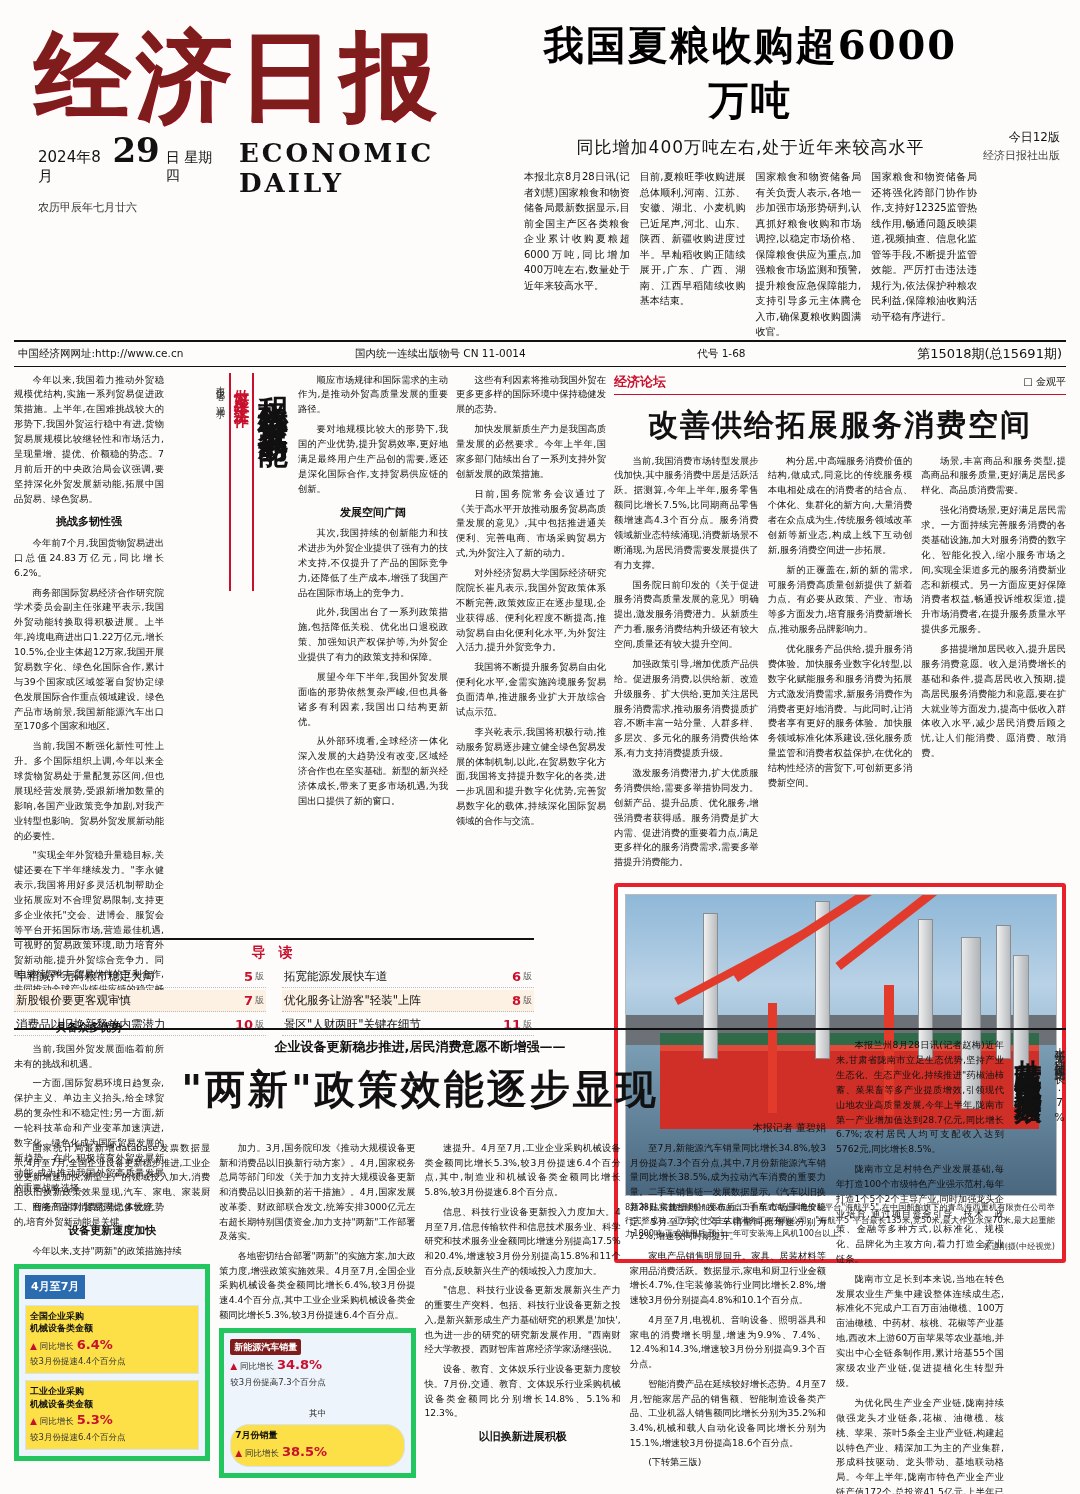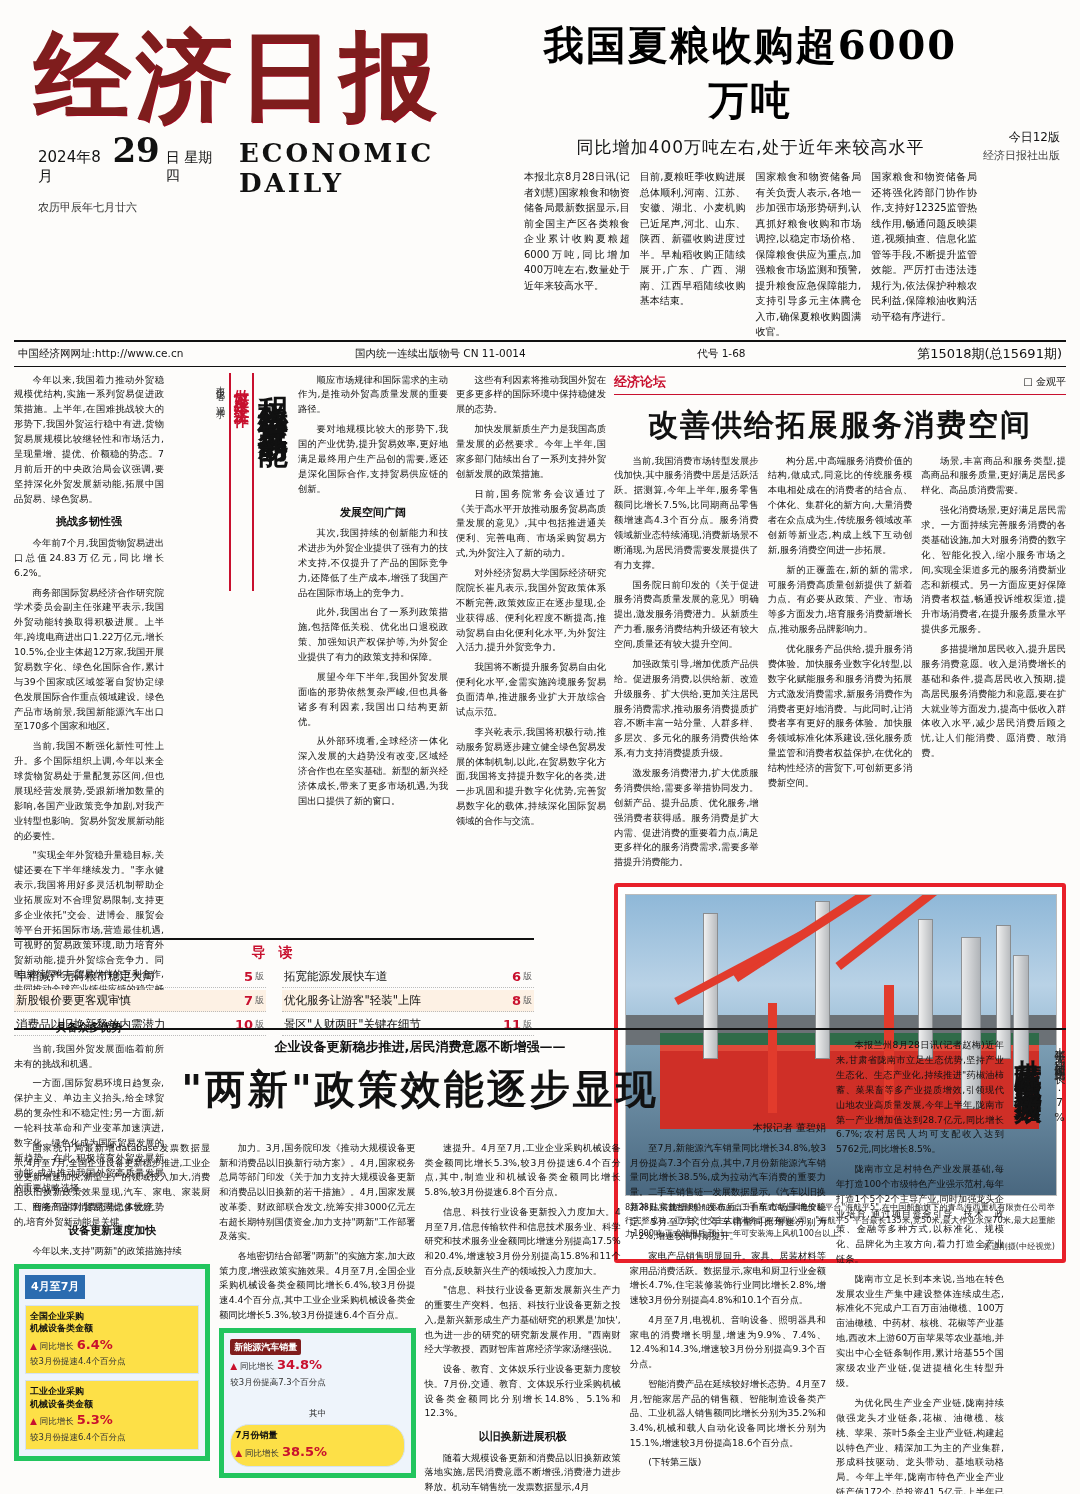--- a/index.html
+++ b/index.html
@@ -381,21 +381,20 @@
               </div>
             </div>
           </div>
         </div>
         <div>
           <p>速提升。4月至7月,工业企业采购机械设备类金额同比增长5.3%,较3月份提速6.4个百分点,其中,制造业和机械设备类金额同比增长5.8%,较3月份提速6.8个百分点。</p>
           <p>信息、科技行业设备更新投入力度加大。4月至7月,信息传输软件和信息技术服务业、科学研究和技术服务业金额同比增速分别提高17.5%和20.4%,增速较3月份分别提高15.8%和11个百分点,反映新兴生产的领域投入力度加大。</p>
           <p>"信息、科技行业设备更新发展新兴生产力的重要生产突料。包括、科技行业设备更新之投入,是新兴新形成生产力基础研究的积累是'加快',也为进一步的研究的研究新发展作用。"西南财经大学教授、西财智库首席经济学家汤继强说。</p>
           <p>设备、教育、文体娱乐行业设备更新力度较快。7月份,交通、教育、文体娱乐行业采购机械设备类金额同比分别增长14.8%、5.1%和12.3%。</p>
           <div class="sec-title">以旧换新进展积极</div>
-          <p>随着大规模设备更新和消费品以旧换新政策落地实施,居民消费意愿不断增强,消费潜力进步释放。机动车销售统一发票数据显示,4月</p>
         </div>
         <div>
           <p>至7月,新能源汽车销量同比增长34.8%,较3月份提高7.3个百分点,其中,7月份新能源汽车销量同比增长38.5%,成为拉动汽车消费的重要力量。二手车销售链一发展数据显示,《汽车以旧换新补贴实施细则》发布后,二手车市场量增价稳定。5月至7月,二手车销量同比增速分别为7.2%,增速较同时期提升。</p>
           <p>家电产品销售明显回升。家具、居装材料等家用品消费活跃。数据显示,家电和厨卫行业金额增长4.7%,住宅装修装饰行业同比增长2.8%,增速较3月份分别提高4.8%和10.1个百分点。</p>
           <p>4月至7月,电视机、音响设备、照明器具和家电的消费增长明显,增速为9.9%、7.4%、12.4%和14.3%,增速较3月份分别提高9.3个百分点。</p>
           <p>智能消费产品在延续较好增长态势。4月至7月,智能家居产品的销售额、智能制造设备类产品、工业机器人销售额同比增长分别为35.2%和3.4%,机械和载人自动化设备同比增长分别为15.1%,增速较3月份提高18.6个百分点。</p>
           <p style="text-align:left;">(下转第三版)</p>
         </div>
       </div>
     </div>

